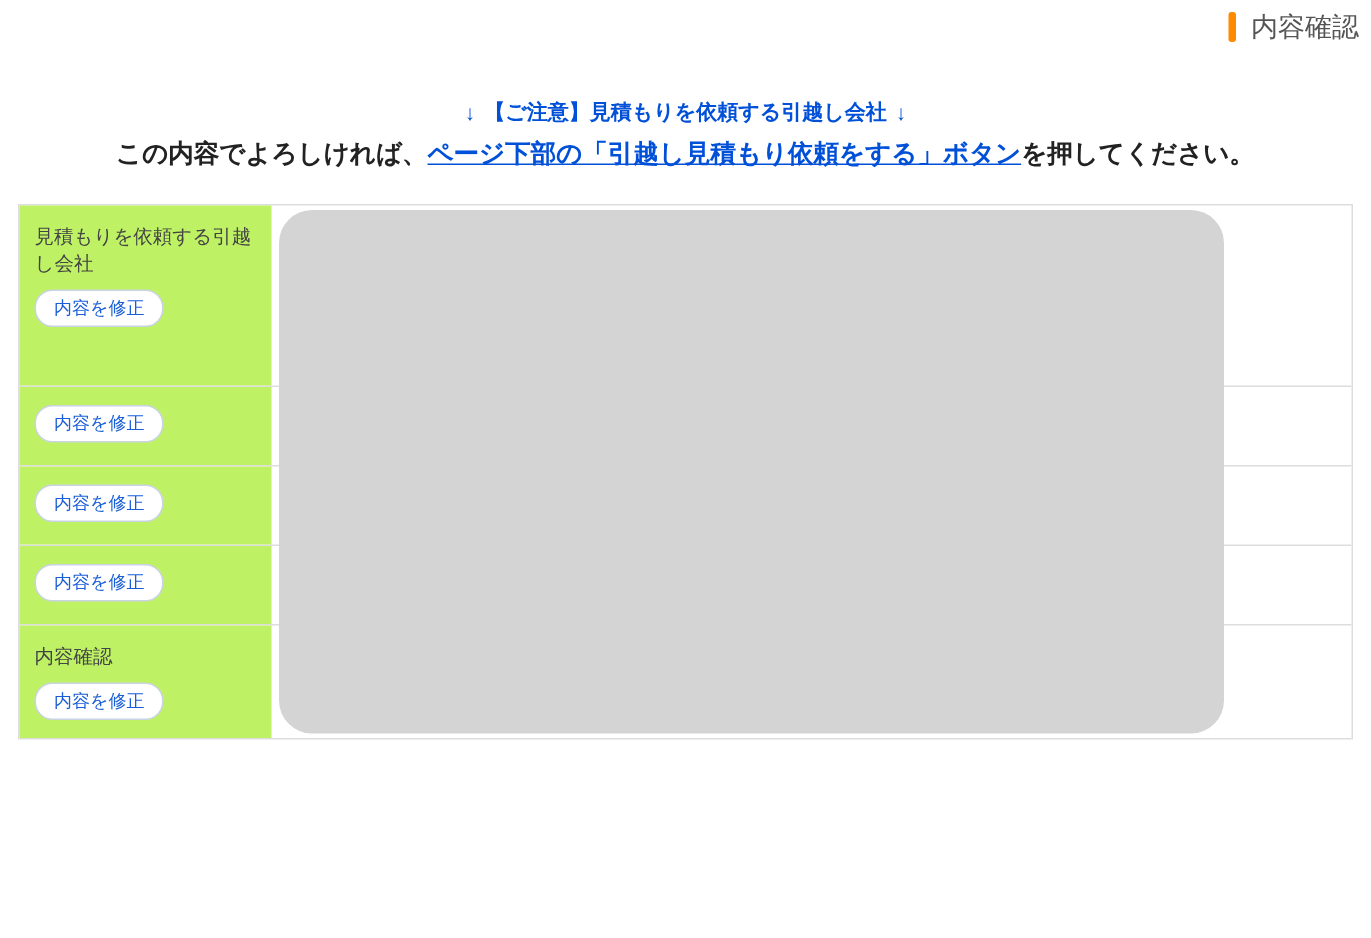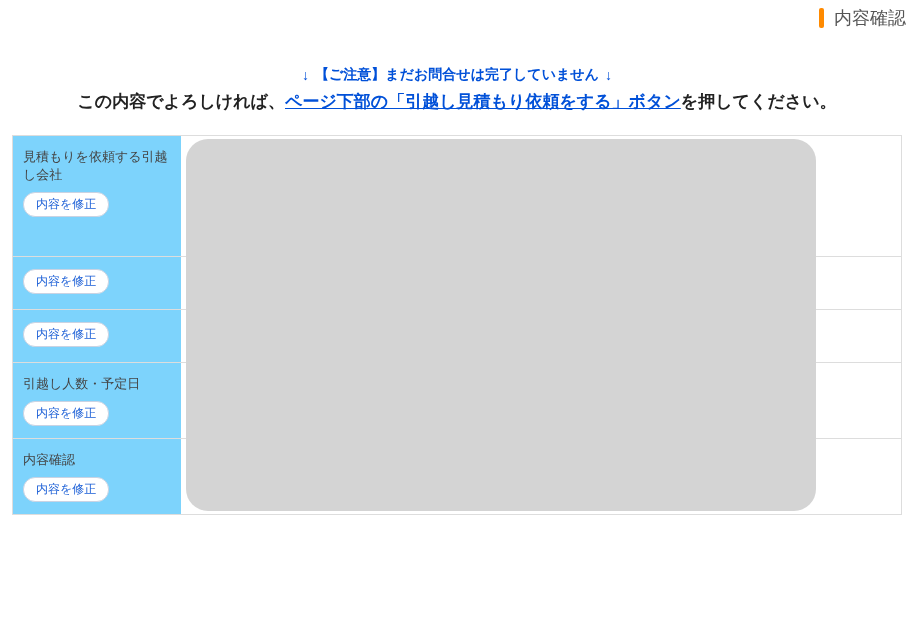--- a/index.html
+++ b/index.html
@@ -65,21 +65,21 @@
     .table-wrap {
       border: 1px solid #ddd;
       border-bottom: none;
     }
     .row {
       display: flex;
       border-bottom: 1px solid #ddd;
     }
     .row-label {
       width: 168px;
-      background: #7dd3fc;
+      background: #bef264;
       padding: 12px 10px 12px 10px;
       font-size: 13px;
       color: #444;
       flex-shrink: 0;
     }
     .row-label-title {
       display: block;
       margin-bottom: 8px;
       line-height: 1.4;
     }
@@ -116,21 +116,21 @@
 <body>
 
 <div class="page-header">
   <div class="orange-bar"></div>
   <h1 class="page-title">内容確認</h1>
 </div>
 
 <div class="notice-wrap">
   <div class="notice-line">
     <span class="arrow-down">↓</span>
-    <span>【ご注意】まだお問合せは完了していません</span>
+    <span>【ご注意】見積もりを依頼する引越し会社</span>
     <span class="arrow-down">↓</span>
   </div>
 </div>
 
 <div class="instruction">
   <span>この内容でよろしければ、</span><a href="#" class="instruction-link">ページ下部の「引越し見積もり依頼をする」ボタン</a><span>を押してください。</span>
 </div>
 
 <div class="content-area">
   <div class="table-wrap">
@@ -152,21 +152,20 @@
 
     <div class="row">
       <div class="row-label">
         <button class="edit-btn">内容を修正</button>
       </div>
       <div class="row-body"></div>
     </div>
 
     <div class="row">
       <div class="row-label">
-        <span class="row-label-title">引越し人数・予定日</span>
         <button class="edit-btn">内容を修正</button>
       </div>
       <div class="row-body"></div>
     </div>
 
     <div class="row">
       <div class="row-label">
         <span class="row-label-title">内容確認</span>
         <button class="edit-btn">内容を修正</button>
       </div>

